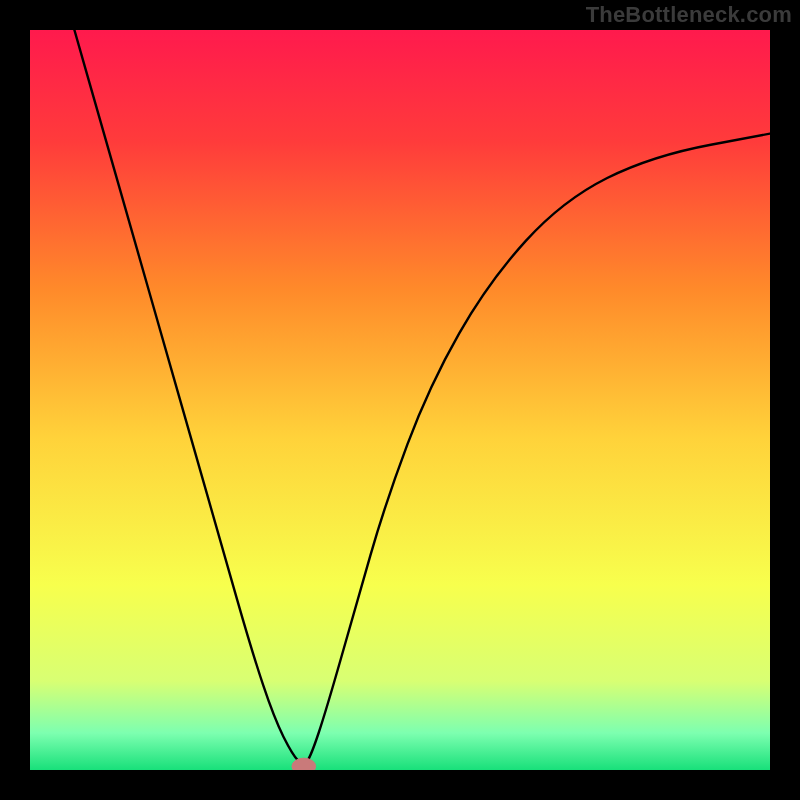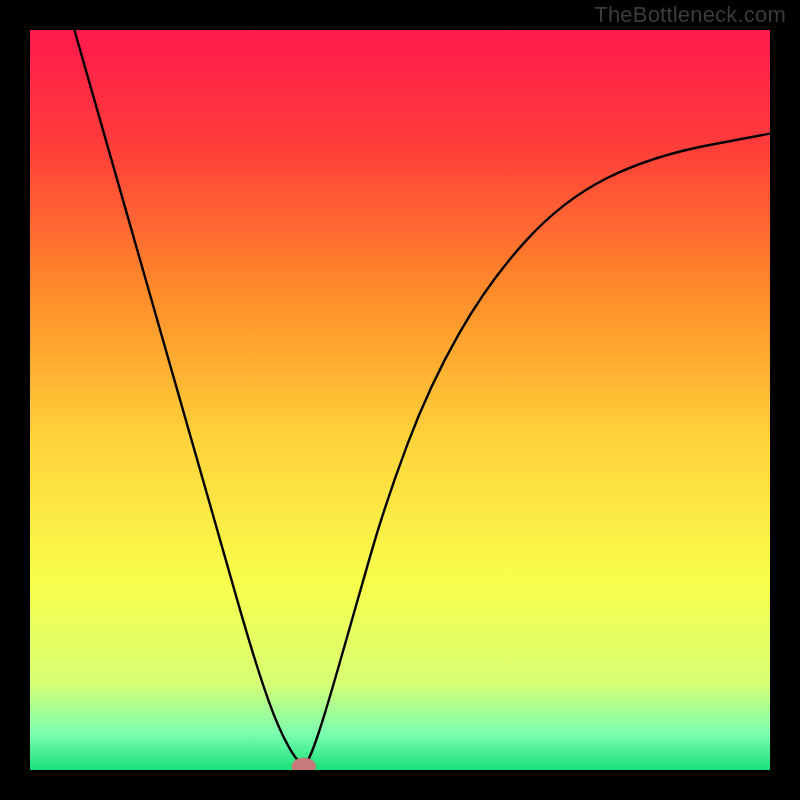--- a/index.html
+++ b/index.html
@@ -13,24 +13,24 @@
   }
   .frame {
     position: relative;
     width: 800px;
     height: 800px;
     background: #000;
   }
   .watermark {
     position: absolute;
     top: 2px;
-    right: 14px;
+    right: 8px;
     color: #3b3b3b;
     font-size: 22px;
-    font-weight: 400;
+    font-weight: 700;
     letter-spacing: 0.2px;
     z-index: 10;
   }
   .plot-area {
     position: absolute;
     left: 30px;
     top: 30px;
     width: 740px;
     height: 740px;
     overflow: hidden;

